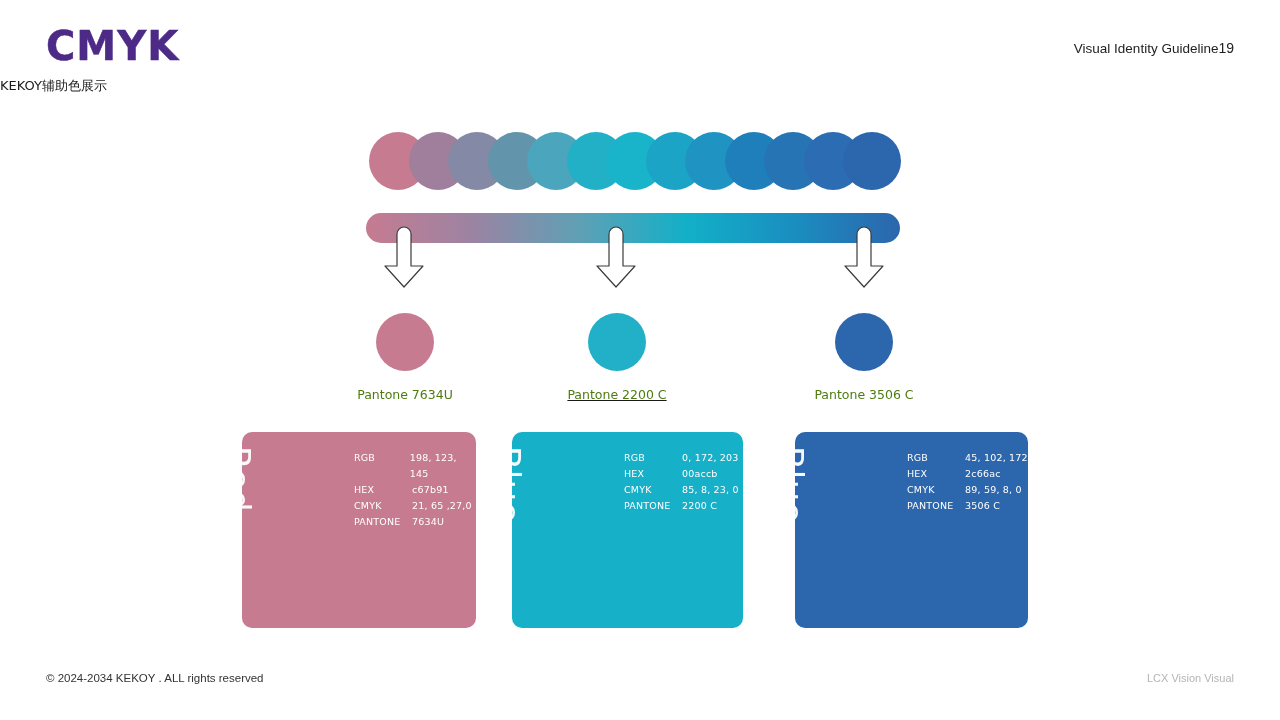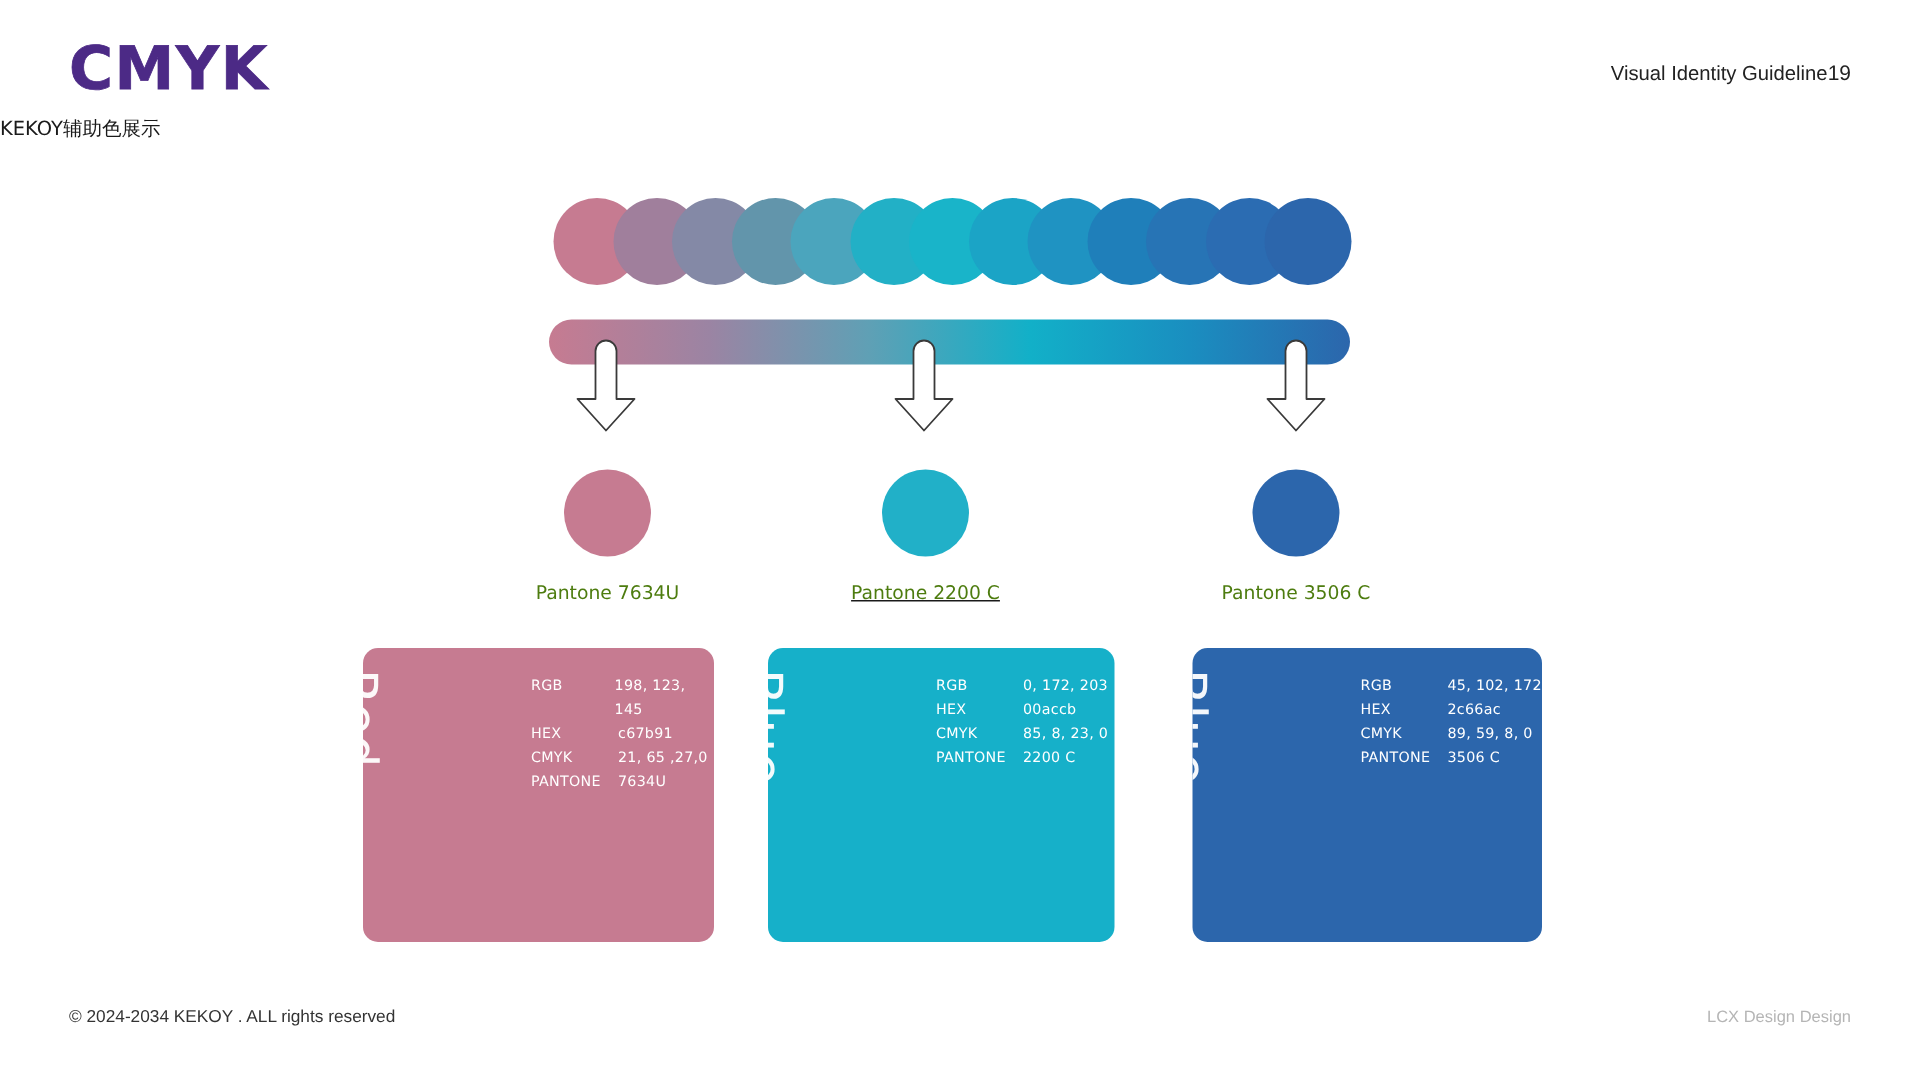--- a/index.html
+++ b/index.html
@@ -279,13 +279,13 @@
         </div>
         <div class="spec-row">
           <span class="spec-key">PANTONE</span>
           <span class="spec-val">3506 C</span>
         </div>
       </div>
     </div>
   </div>
 
 <div class="footer-left">© 2024-2034 KEKOY . ALL rights reserved</div>
-<div class="footer-right">LCX Design Design</div>
+<div class="footer-right">LCX Vision Visual</div>
 
 </body></html>

